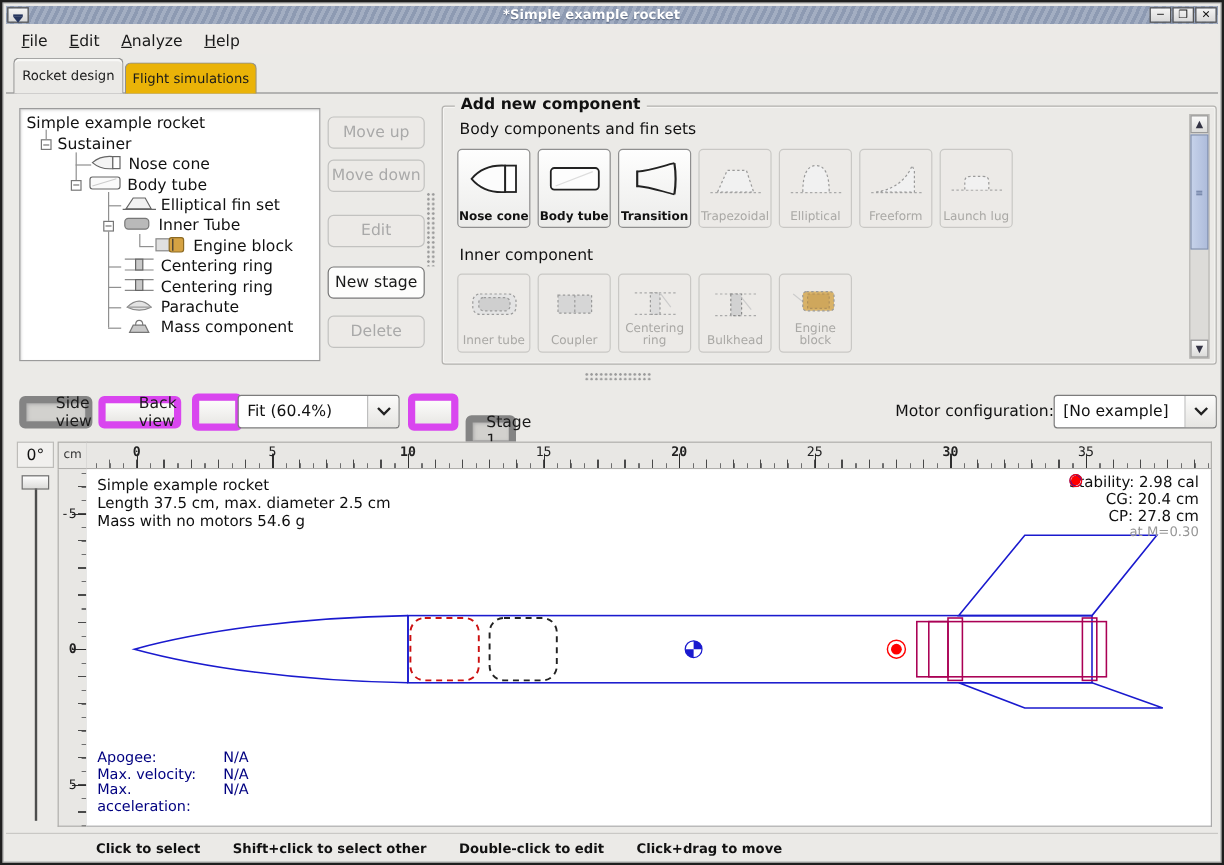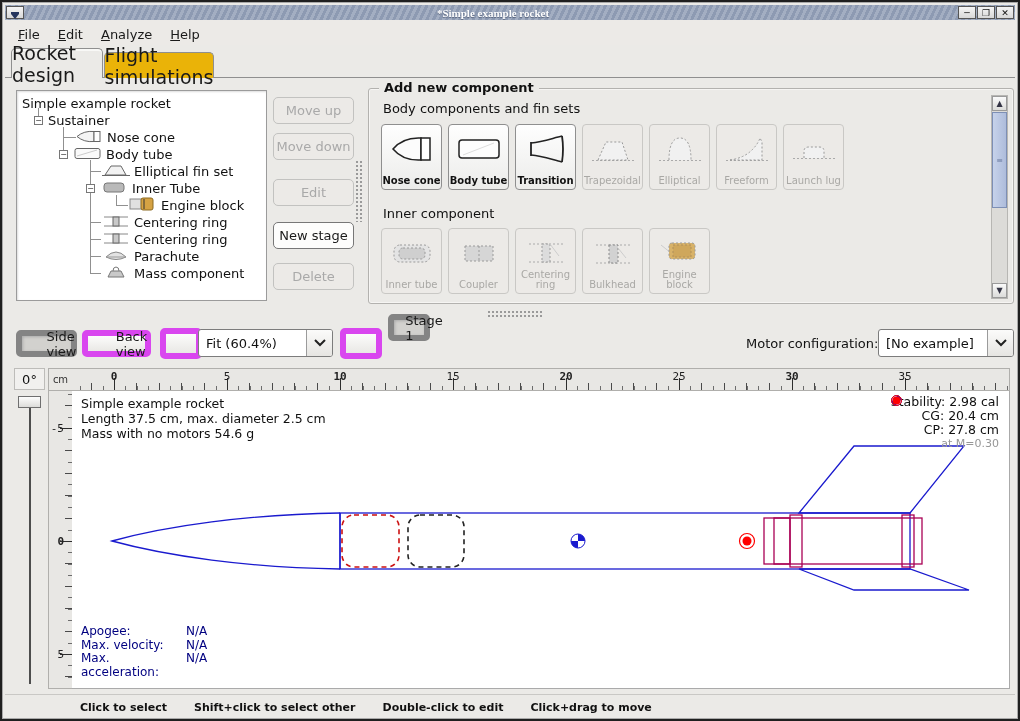--- a/index.html
+++ b/index.html
@@ -8,39 +8,39 @@
   body { background:#4a4a4a; position:relative; }
 
   .win { position:absolute; inset:0; background:#ebeae7;
     border:2px solid #1f1f1f; box-shadow: inset 0 0 0 1px #a9a9a9; }
 
   
   .titlebar { position:absolute; top:3px; left:3px; right:3px; height:15px;
     background:repeating-linear-gradient(115deg,#a3aec2 0 3px,#8d9ab2 3px 6px);
     display:flex; align-items:center; }
   .title-text { flex:1; text-align:center; color:#fff; font-weight:bold;
-    font-size:11px; text-shadow:0 1px 1px #55617a; line-height:14px;font-family:Liberation Serif, serif; }
+    font-size:11px; text-shadow:0 1px 1px #55617a; line-height:14px; }
   .tb-btn { width:18px; height:13px; background:linear-gradient(#f4f4f4,#d8d8d8);
     border:1px solid #555; margin-right:1px; display:flex; align-items:center;
     justify-content:center; font-size:9px; color:#111; font-weight:bold; }
   .menu-btn { margin-left:1px; margin-right:4px; }
   .menu-btn .glyph { width:8px; border-top:2px solid #25355e; position:relative; }
   .menu-btn .glyph:after { content:""; position:absolute; left:0; top:0;
     border-left:4px solid transparent; border-right:4px solid transparent;
     border-top:5px solid #25355e; }
 
   
   .menubar { position:absolute; top:18px; left:3px; right:3px; height:25px;
     background:#eceae7; display:flex; align-items:flex-end; padding-left:4px; }
   .menu-item { font-size:13px; color:#1a1a1a; padding:3px 9px; }
   .menu-item::first-letter { text-decoration:underline; }
 
   
   .tabline { position:absolute; top:75px; left:3px; right:3px; height:1px; background:#8f8f8f; }
-  .tab { position:absolute; font-size:19px; color:#1a1a1a;
+  .tab { position:absolute; font-size:11px; color:#1a1a1a;
     border:1px solid #8f8f8f; border-bottom:none;
     border-radius:5px 5px 0 0; display:flex; align-items:center; justify-content:center; }
   .tab.active { left:9px; top:46px; width:92px; height:30px;
     background:#ebeae7; z-index:3; box-shadow:inset 0 2px 0 #f8f8f6; }
   .tab.inactive { left:102px; top:50px; width:110px; height:26px;
     background:#eab308; }
 
   
   .tree { position:absolute; left:14px; top:88px; width:251px; height:211px;
     background:#fff; border:1px solid #9b9b9b; box-shadow:inset 1px 1px 2px #ddd;
@@ -451,21 +451,21 @@
       </span>
   </div>
   <div class="tbtn" style="left:338px;top:326px;width:31px;height:31px">
     <svg width="20" height="20">
         <circle cx="8" cy="8" r="5.5" fill="#dde6f4" stroke="#3a4a74" stroke-width="1.6"></circle>
         <line x1="12.5" y1="12.5" x2="17.5" y2="17.5" stroke="#3a4a74" stroke-width="2.6"></line>
         <line x1="5" y1="8" x2="11" y2="8" stroke="#1d48b0" stroke-width="1.6"></line>
         <line x1="8" y1="5" x2="8" y2="11" stroke="#1d48b0" stroke-width="1.6"></line>
       </svg>
   </div>
-  <div class="tbtn pressed" style="left:386px;top:312px;width:31px;height:27px">Stage 1</div>
+  <div class="tbtn pressed" style="left:386px;top:344px;width:31px;height:27px">Stage 1</div>
 
   <span class="tlabel" style="left:744px;top:334px">Motor configuration:</span>
   <div class="combo" style="left:876px;top:327px;width:136px;height:28px">
     <span class="cval">[No example]</span>
     <span class="cdrop">
       <svg width="12" height="8">
           <polyline points="1,1 6,6 11,1" fill="none" stroke="#222" stroke-width="2"></polyline>
         </svg>
       </span>
   </div>

